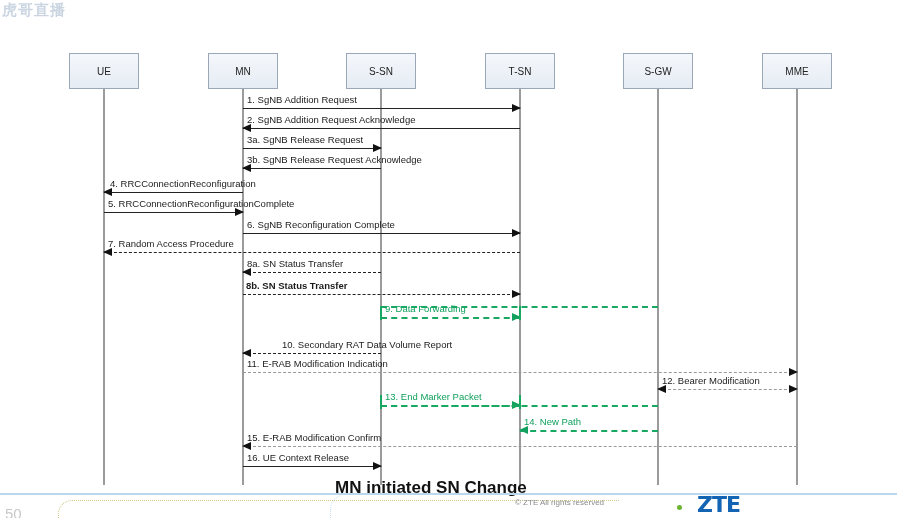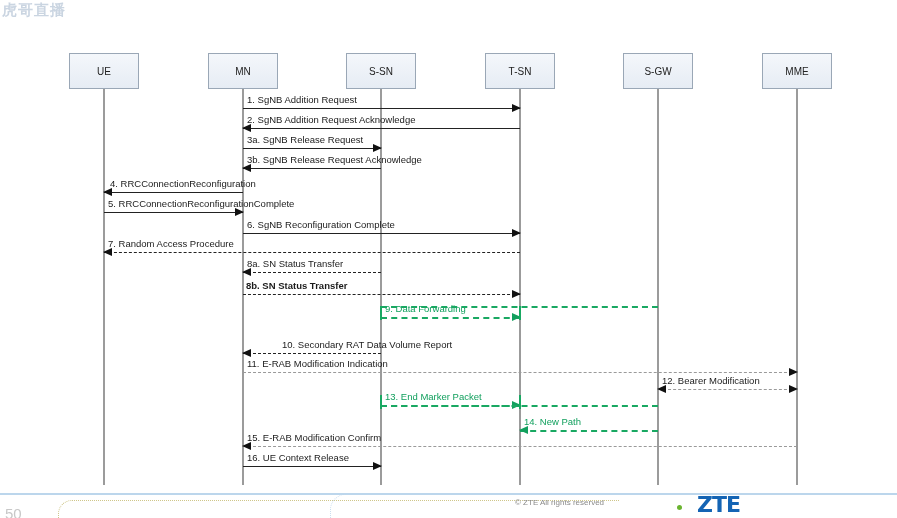--- a/index.html
+++ b/index.html
@@ -233,20 +233,21 @@
         <div class="ah l"></div>
         <div class="lbl" style="left: 4px;">15. E-RAB Modification Confirm</div>
       </div>
       <div class="msg" style="left: 243px; top: 466px; width: 138px;">
         <div class="ln"></div>
         <div class="ah r"></div>
         <div class="lbl" style="left: 4px;">16. UE Context Release</div>
       </div>
     </div>
 
+  <div class="caption">MN initiated SN Change</div>
 
   <div class="foot-rule"></div>
   <div class="foot-curve"></div>
   <div class="foot-curve2"></div>
   <div class="page-num">50</div>
   <div class="zte-copy">© ZTE All rights reserved</div>
   <div class="zte-dot"></div>
   <div class="zte-logo">ZTE</div>
 
 <div class="gvert" style="left: 380px; top: 306px; height: 14px;"></div>

